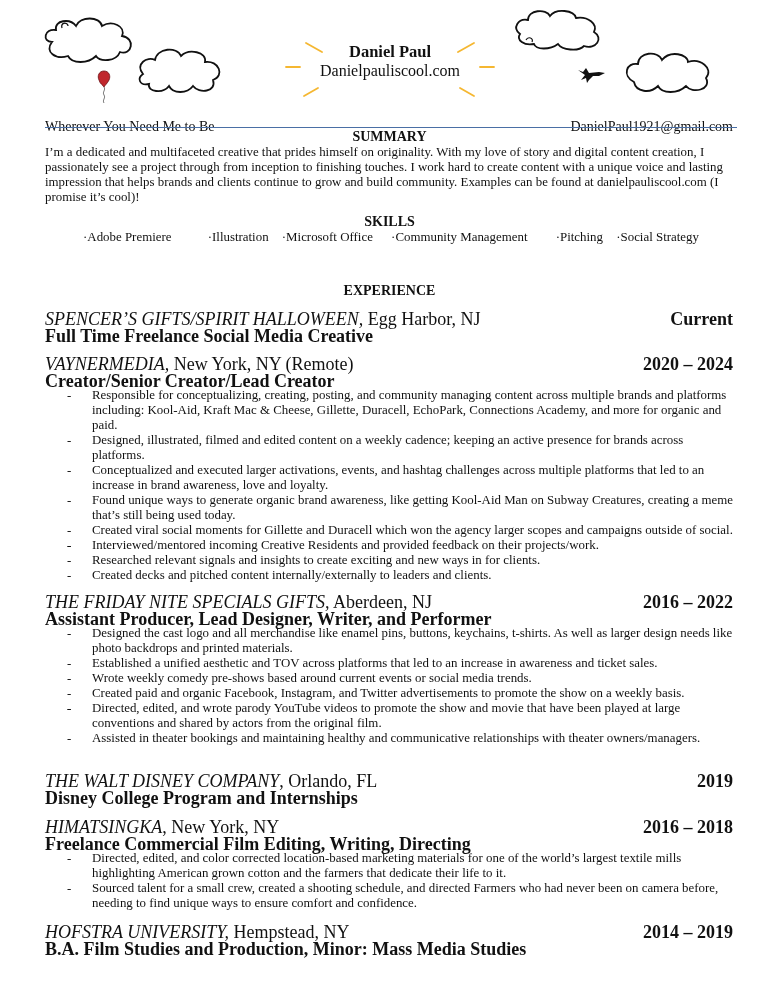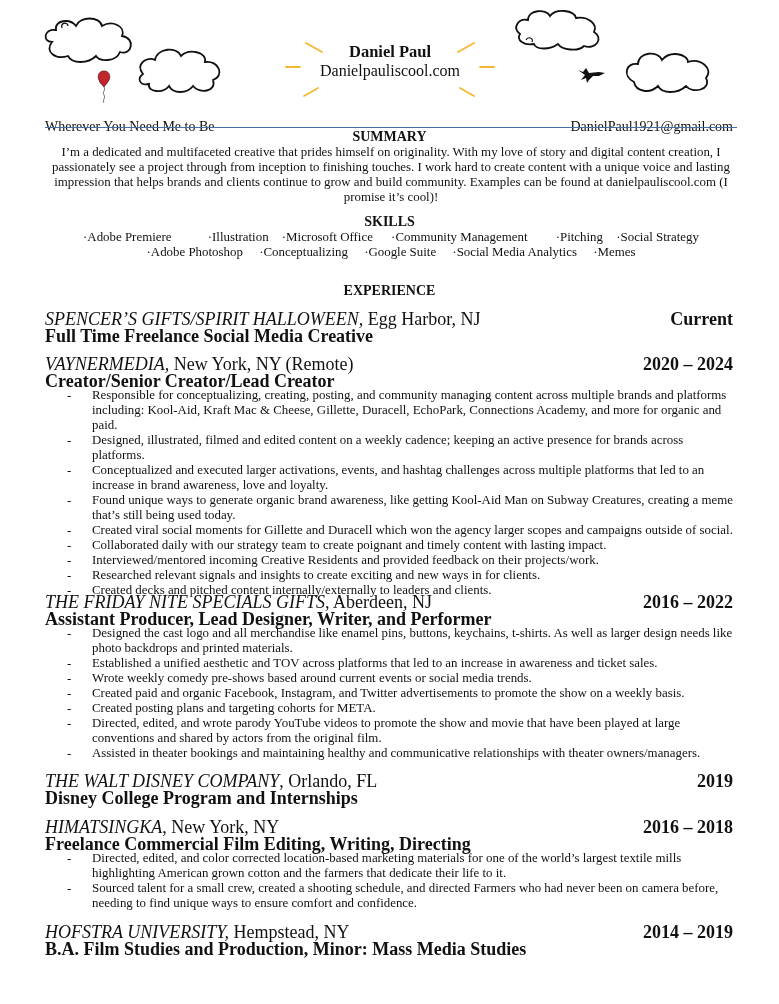--- a/index.html
+++ b/index.html
@@ -16,21 +16,21 @@
   .name { font-weight: bold; font-size: 16.5px; line-height: 20px; }
   .site { font-size: 16px; line-height: 17px; }
 
   .contact-row { position: absolute; left: 45px; top: 118px; width: 690px; height: 17px; font-size: 14px; line-height: 17px; }
   .contact-left { position: absolute; left: 0; top: 0; }
   .contact-right { position: absolute; right: 2px; top: 0; }
   .rule { position: absolute; left: 45px; top: 127px; width: 692px; height: 0; border-top: 1.6px solid #4a6fa5; }
 
   .section-title { position: absolute; left: 0; width: 779px; text-align: center; font-weight: bold; font-size: 14px; line-height: 16px; font-family: Liberation Serif, serif; }
 
-  .summary-text { position: absolute; left: 45px; top: 145px; width: 692px; font-size: 12.9px; line-height: 15px; text-align: center; }
+  .summary-text { position: absolute; left: 45px; top: 145px; width: 692px; font-size: 12.9px; line-height: 15px; }
 
   .skills { position: absolute; left: 45px; width: 692px; text-align: center; font-size: 12.9px; line-height: 15px; white-space: nowrap; }
   .skill { display: inline-block; margin: 0 5px; }
 
   .job-head { position: absolute; left: 45px; width: 688px; font-size: 18px; line-height: 17px; }
   .job-head .org { font-style: italic; }
   .job-head .date { position: absolute; right: 0; top: 0; font-weight: bold; }
   .job-title { position: absolute; left: 45px; font-weight: bold; font-size: 18px; line-height: 17px; }
 
   .bullets { position: absolute; left: 45px; width: 690px; margin: 0; padding: 0; list-style: none; font-size: 12.9px; line-height: 15px; }
@@ -90,64 +90,57 @@
 
   <div class="section-title" style="top:214px">SKILLS</div>
   <div class="skills" style="top:230px">
     <span class="skill">·Adobe Premiere</span>
     <span class="skill" style="margin-left:28px">·Illustration</span>
     <span class="skill">·Microsoft Office</span>
     <span class="skill" style="margin-left:10px">·Community Management</span>
     <span class="skill" style="margin-left:20px">·Pitching</span>
     <span class="skill">·Social Strategy</span>
   </div>
-  <div class="skills" style="top:245px">
-    <span class="skill">·Adobe Photoshop</span>
-    <span class="skill" style="margin-left:8px">·Conceptualizing</span>
-    <span class="skill" style="margin-left:8px">·Google Suite</span>
-    <span class="skill" style="margin-left:8px">·Social Media Analytics</span>
-    <span class="skill" style="margin-left:8px">·Memes</span>
-  </div>
 
   <div class="section-title" style="top:283px">EXPERIENCE</div>
 
   <div class="job-head" style="top:311px">
     <span class="org">SPENCER’S GIFTS/SPIRIT HALLOWEEN,</span><span> Egg Harbor, NJ</span>
     <span class="date">Current</span>
   </div>
   <div class="job-title" style="top:328px">Full Time Freelance Social Media Creative</div>
 
   <div class="job-head" style="top:356px">
     <span class="org">VAYNERMEDIA,</span><span> New York, NY (Remote)</span>
     <span class="date">2020 – 2024</span>
   </div>
   <div class="job-title" style="top:373px">Creator/Senior Creator/Lead Creator</div>
   <ul class="bullets" style="top:388px">
     <li><span class="dash">-</span><span>Responsible for conceptualizing, creating, posting, and community managing content across multiple brands and platforms including: Kool-Aid, Kraft Mac &amp; Cheese, Gillette, Duracell, EchoPark, Connections Academy, and more for organic and paid.</span></li>
     <li><span class="dash">-</span><span>Designed, illustrated, filmed and edited content on a weekly cadence; keeping an active presence for brands across platforms.</span></li>
     <li><span class="dash">-</span><span>Conceptualized and executed larger activations, events, and hashtag challenges across multiple platforms that led to an increase in brand awareness, love and loyalty.</span></li>
     <li><span class="dash">-</span><span>Found unique ways to generate organic brand awareness, like getting Kool-Aid Man on Subway Creatures, creating a meme that’s still being used today.</span></li>
     <li><span class="dash">-</span><span>Created viral social moments for Gillette and Duracell which won the agency larger scopes and campaigns outside of social.</span></li>
-    <li><span class="dash">-</span><span>Collaborated daily with our strategy team to create poignant and timely content with lasting impact.</span></li>
+    <li><span class="dash">-</span></li>
     <li><span class="dash">-</span><span>Interviewed/mentored incoming Creative Residents and provided feedback on their projects/work.</span></li>
     <li><span class="dash">-</span><span>Researched relevant signals and insights to create exciting and new ways in for clients.</span></li>
     <li><span class="dash">-</span><span>Created decks and pitched content internally/externally to leaders and clients.</span></li>
   </ul>
 
   <div class="job-head" style="top:594px">
     <span class="org">THE FRIDAY NITE SPECIALS GIFTS,</span><span> Aberdeen, NJ</span>
     <span class="date">2016 – 2022</span>
   </div>
   <div class="job-title" style="top:611px">Assistant Producer, Lead Designer, Writer, and Performer</div>
   <ul class="bullets" style="top:626px">
     <li><span class="dash">-</span><span>Designed the cast logo and all merchandise like enamel pins, buttons, keychains, t-shirts. As well as larger design needs like photo backdrops and printed materials.</span></li>
     <li><span class="dash">-</span><span>Established a unified aesthetic and TOV across platforms that led to an increase in awareness and ticket sales.</span></li>
     <li><span class="dash">-</span><span>Wrote weekly comedy pre-shows based around current events or social media trends.</span></li>
     <li><span class="dash">-</span><span>Created paid and organic Facebook, Instagram, and Twitter advertisements to promote the show on a weekly basis.</span></li>
-    <li><span class="dash">-</span><span>Created posting plans and targeting cohorts for META.</span></li>
+    <li><span class="dash">-</span></li>
     <li><span class="dash">-</span><span>Directed, edited, and wrote parody YouTube videos to promote the show and movie that have been played at large conventions and shared by actors from the original film.</span></li>
     <li><span class="dash">-</span><span>Assisted in theater bookings and maintaining healthy and communicative relationships with theater owners/managers.</span></li>
   </ul>
 
   <div class="job-head" style="top:773px">
     <span class="org">THE WALT DISNEY COMPANY</span><span>, Orlando, FL</span>
     <span class="date">2019</span>
   </div>
   <div class="job-title" style="top:790px">Disney College Program and Internships</div>
 

